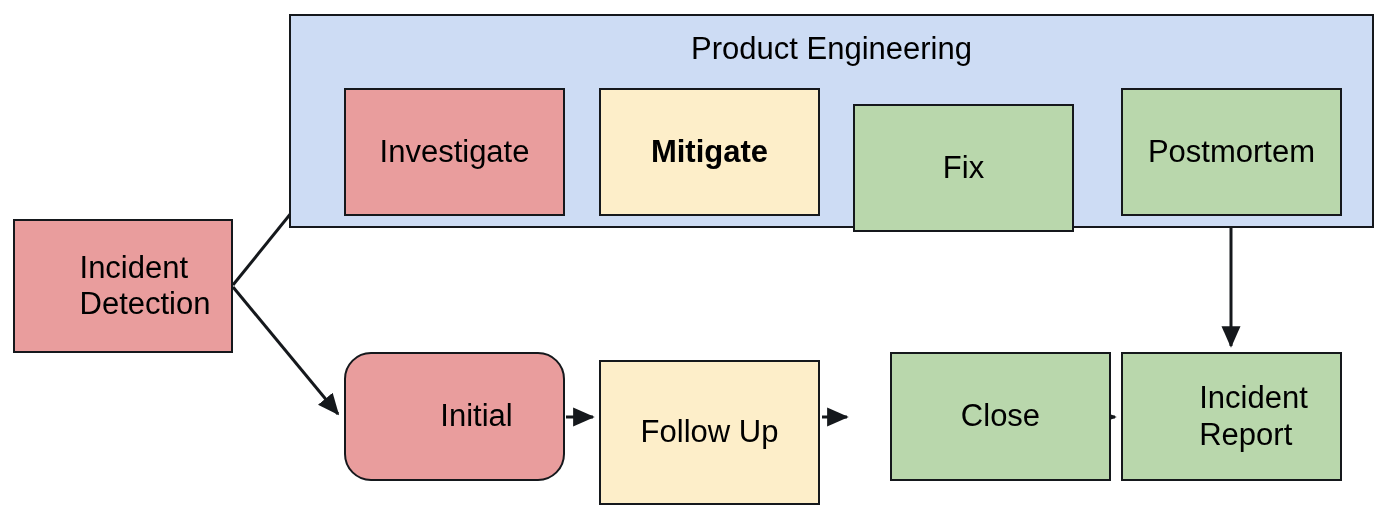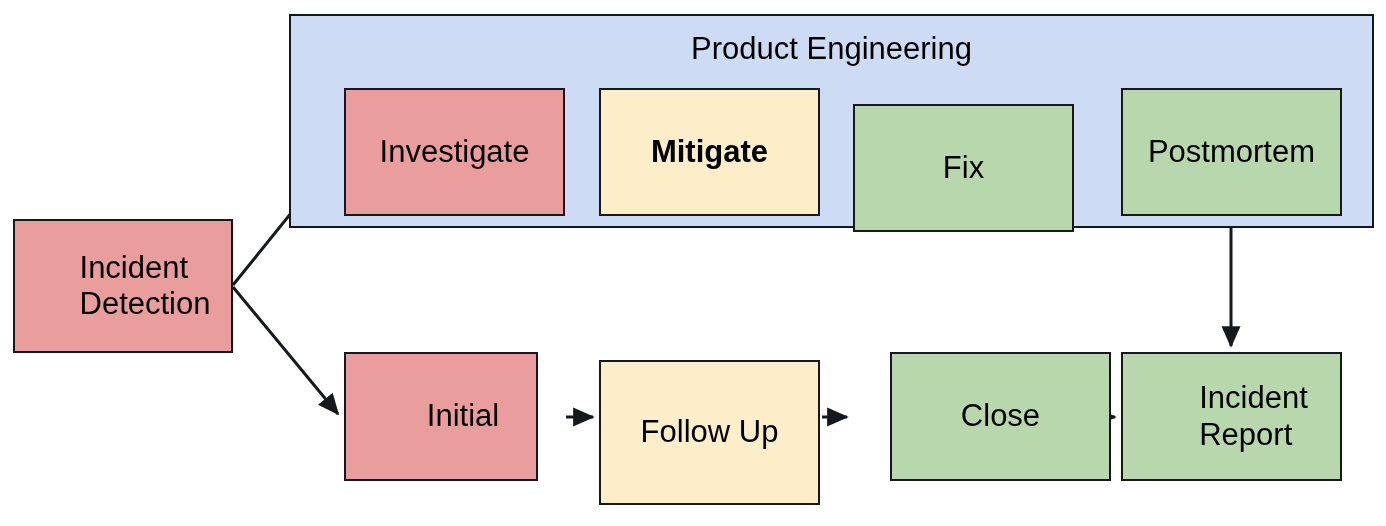--- a/index.html
+++ b/index.html
@@ -101,21 +101,21 @@
     <span>Mitigate</span>
   </div>
   <div class="node fill-green" style="left:853px; top:88px; width:221px; height:128px;margin-top:16px;">
     <span>Fix</span>
   </div>
   <div class="node fill-green" style="left:1121px; top:88px; width:221px; height:128px;">
     <span>Postmortem</span>
   </div>
 
 
-  <div class="node fill-red" style="left:344px; top:352px; width:194px; height:129px;">
+  <div class="node fill-red" style="left:344px; top:352px; width:221px; height:129px;border-radius:27px;">
     <span>
       <span class="node-label">Initial</span>
     </span>
   </div>
   <div class="node fill-cream" style="left:599px; top:352px; width:221px; height:145px;margin-top:8px;">
     <span>Follow Up</span>
   </div>
   <div class="node fill-green" style="left:890px; top:352px; width:221px; height:129px;">
     <span>Close</span>
   </div>

